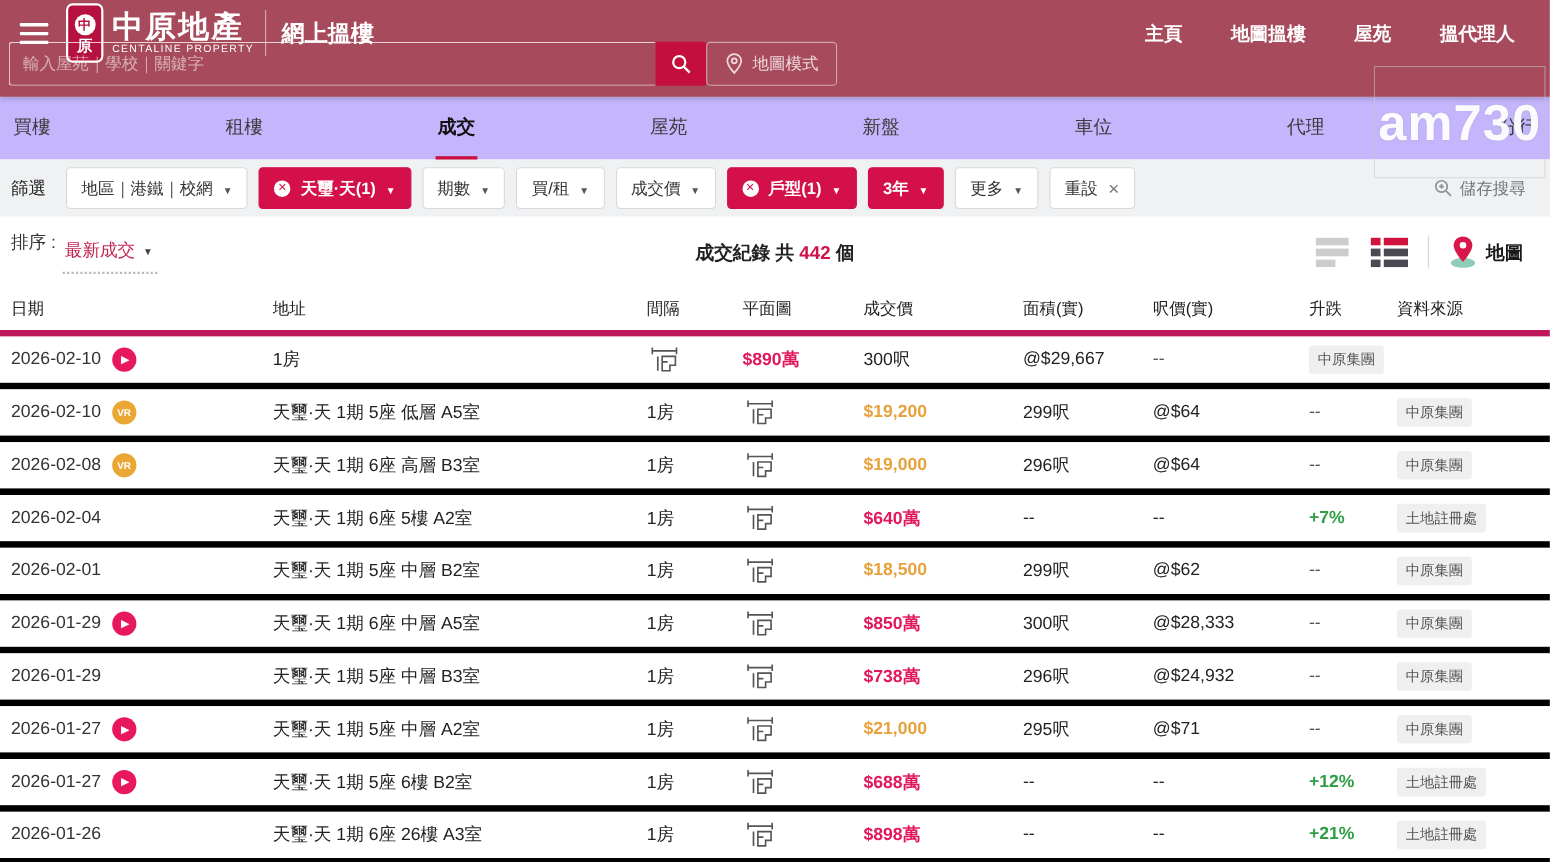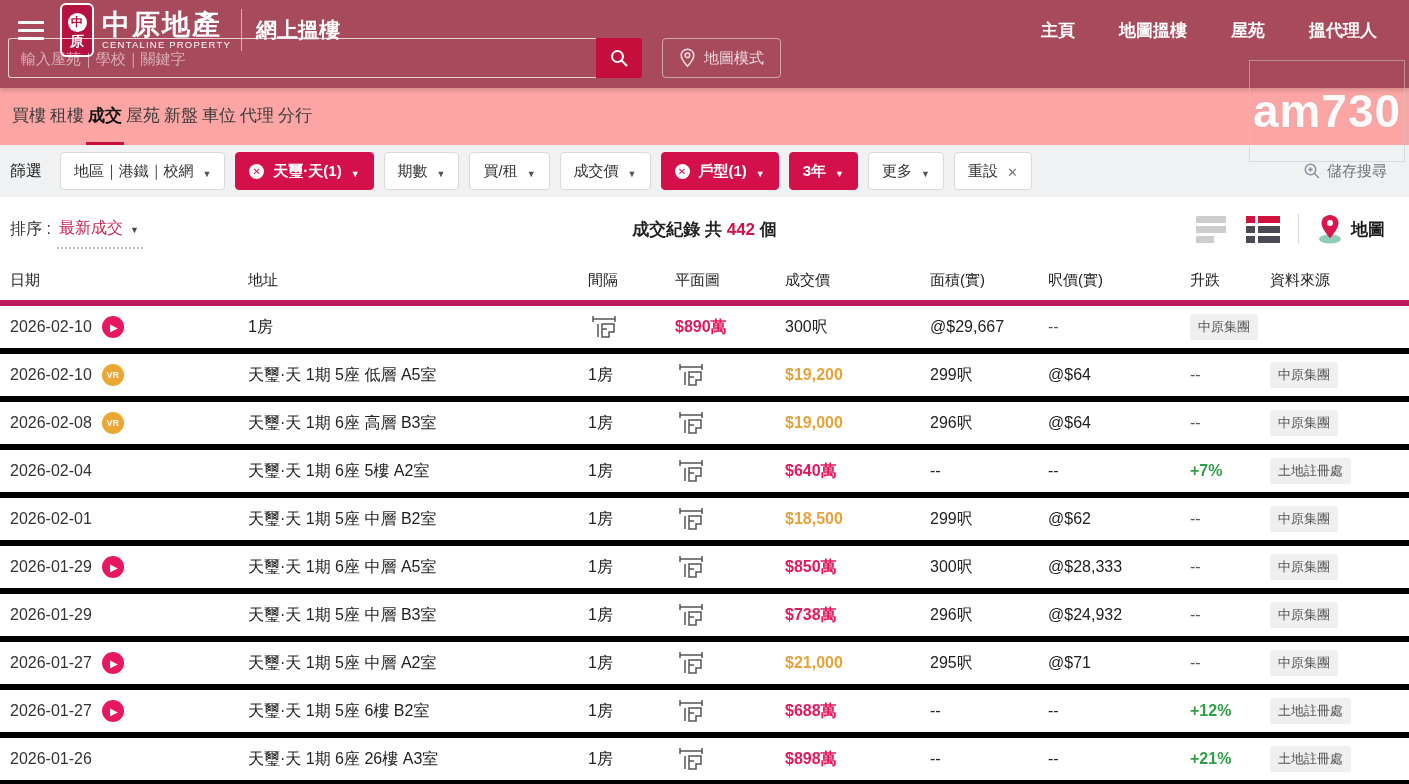--- a/index.html
+++ b/index.html
@@ -26,33 +26,33 @@
   .topnav { margin-left:auto; margin-right:32px; display:flex; gap:44px; }
   .topnav a { color:#fff; font-size:17px; font-weight:700; text-decoration:none; cursor:pointer; }
 
   .search-row { display:flex; align-items:center; padding-left:8px; margin-top:-14px; }
   .searchbox { display:flex; width:634px; height:40px; }
   .searchbox input { flex:1; background:transparent; border:1px solid rgba(255,255,255,.75);
     border-right:none; border-radius:3px 0 0 3px; padding:0 12px; font-size:15px; color:#fff; outline:none; }
   .searchbox input::placeholder { color:rgba(255,255,255,.55); }
   .search-btn { width:46px; height:40px; background:#c40f3c; border:none; border-radius:0 3px 3px 0;
     cursor:pointer; display:flex; align-items:center; justify-content:center; }
-  .mapmode-btn { margin-left:20px; height:40px; padding:12px 16px; display:flex; align-items:center; gap:8px;
+  .mapmode-btn { margin-left:0; height:40px; padding:12px 16px; display:flex; align-items:center; gap:8px;
     background:transparent; border:1px solid rgba(255,255,255,.5); border-radius:4px;
     color:rgba(255,255,255,.8); font-size:15px; cursor:pointer; }
 
   
   .watermark { position:absolute; right:4px; top:60px; width:156px; height:102px; z-index:5;
     border:1px solid rgba(200,200,200,.55); display:flex; flex-direction:row;
     align-items:center; justify-content:center; pointer-events:none; }
   .watermark div { color:rgba(255,255,255,.95); text-shadow:0 0 2px rgba(160,160,160,.45);
     font-size:46px; font-weight:700; line-height:.92; letter-spacing:1px; }
 
   
-  .tabs { display:flex; padding:0 10px; background:#fca5a5; height:57px; align-items:flex-end; }
+  .tabs { display:flex; gap:40px; padding:0 10px; background:#c4b5fd; height:57px; align-items:flex-end;justify-content:space-between; }
   .tab { font-size:17px; color:#3c3c3c; text-decoration:none; cursor:pointer;
     padding:16px 2px 15px; border-bottom:3px solid transparent; }
   .tab.active { color:#111; font-weight:700; border-bottom-color:#c8103c; }
 
   
   .filterbar { height:52px; background:#eff1f3; display:flex; align-items:center; gap:10px; padding:0 22px 0 10px; }
   .filter-label { font-size:16px; color:#222; margin-right:8px; }
   .fbtn { height:38px; padding:0 13px; background:#fff; border:1px solid #d9d9d9; border-radius:4px;
     font-size:15px; color:#333; cursor:pointer; display:flex; align-items:center; gap:9px;
     font-family:inherit; white-space:nowrap; }
@@ -61,21 +61,21 @@
   .fbtn.chip .arrow::after { color:#fff; }
   .xcircle { width:15px; height:15px; border-radius:50%; background:#fff; color:#d4104a;
     font-size:10px; font-weight:700; display:flex; align-items:center; justify-content:center; }
   .xcircle::after { content:"✕"; }
   .fbtn.reset .xmark::after { content:"✕"; font-size:13px; color:#777; }
   .save-search { margin-left:auto; display:flex; align-items:center; gap:6px; color:#70757d;
     font-size:15px; cursor:pointer; }
 
   
   .sortbar { position:relative; height:64px; background:#fff; display:flex; align-items:center; padding:0 24px 0 10px; }
-  .sort-left { display:flex; align-items:center; gap:6px; font-size:16px; color:#333; }
+  .sort-left { display:flex; gap:6px; font-size:16px; color:#333; }
   .sort-value-wrap { display:flex; align-items:center; gap:7px; padding:2px 4px 8px 2px;
     border-bottom:2px dotted #b9b9b9; cursor:pointer; margin-top:6px; }
   .sort-value { color:#c42653; font-size:16px; }
   .sort-value-wrap .arrow::after { content:"▼"; font-size:9px; color:#444; }
   .count-center { position:absolute; left:0; right:0; text-align:center; font-size:17px;
     color:#222; font-weight:700; pointer-events:none; }
   .count-num { color:#d0114a; }
   .sort-right { margin-left:auto; display:flex; align-items:center; gap:18px; }
   .view-toggle { cursor:pointer; display:flex; }
   .vr-divider { width:1px; height:30px; background:#d6d6d6; }

